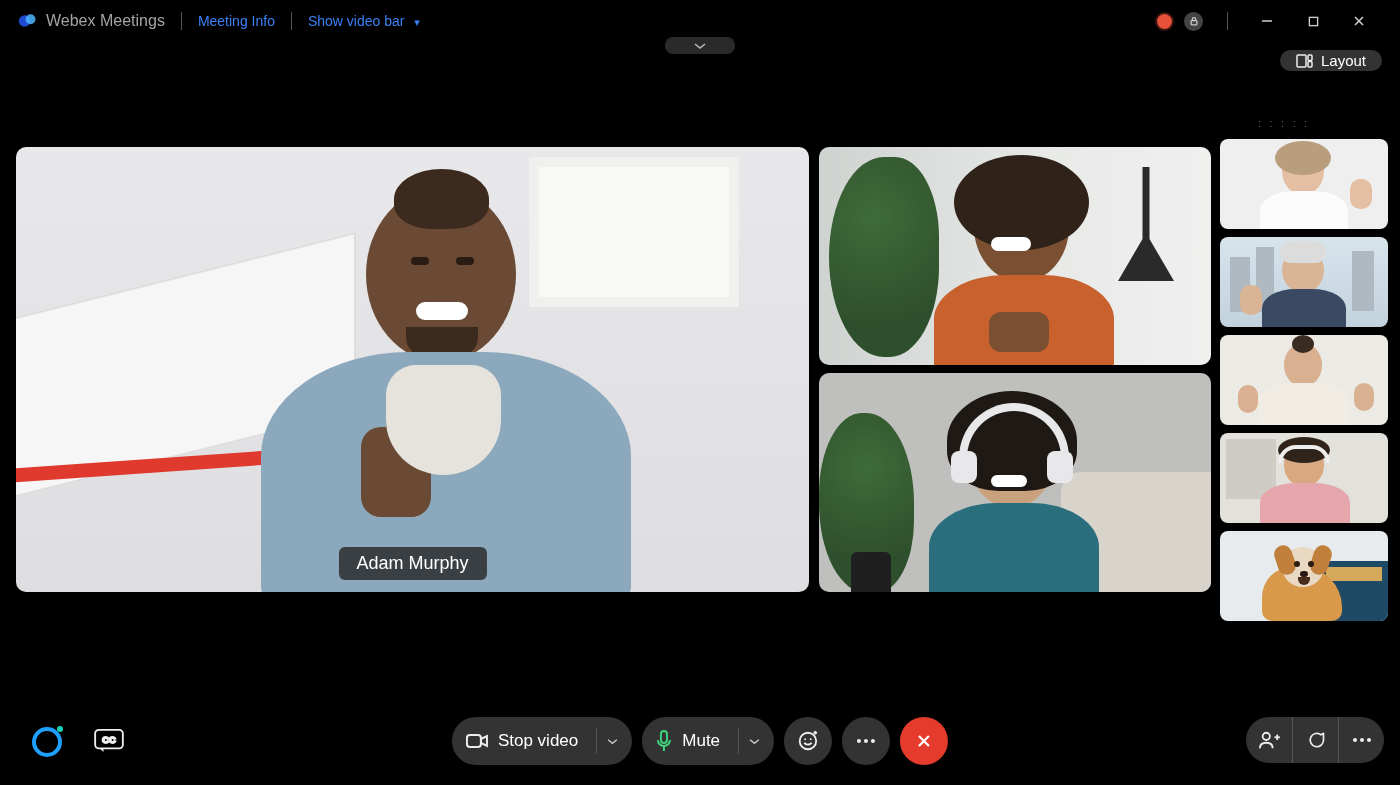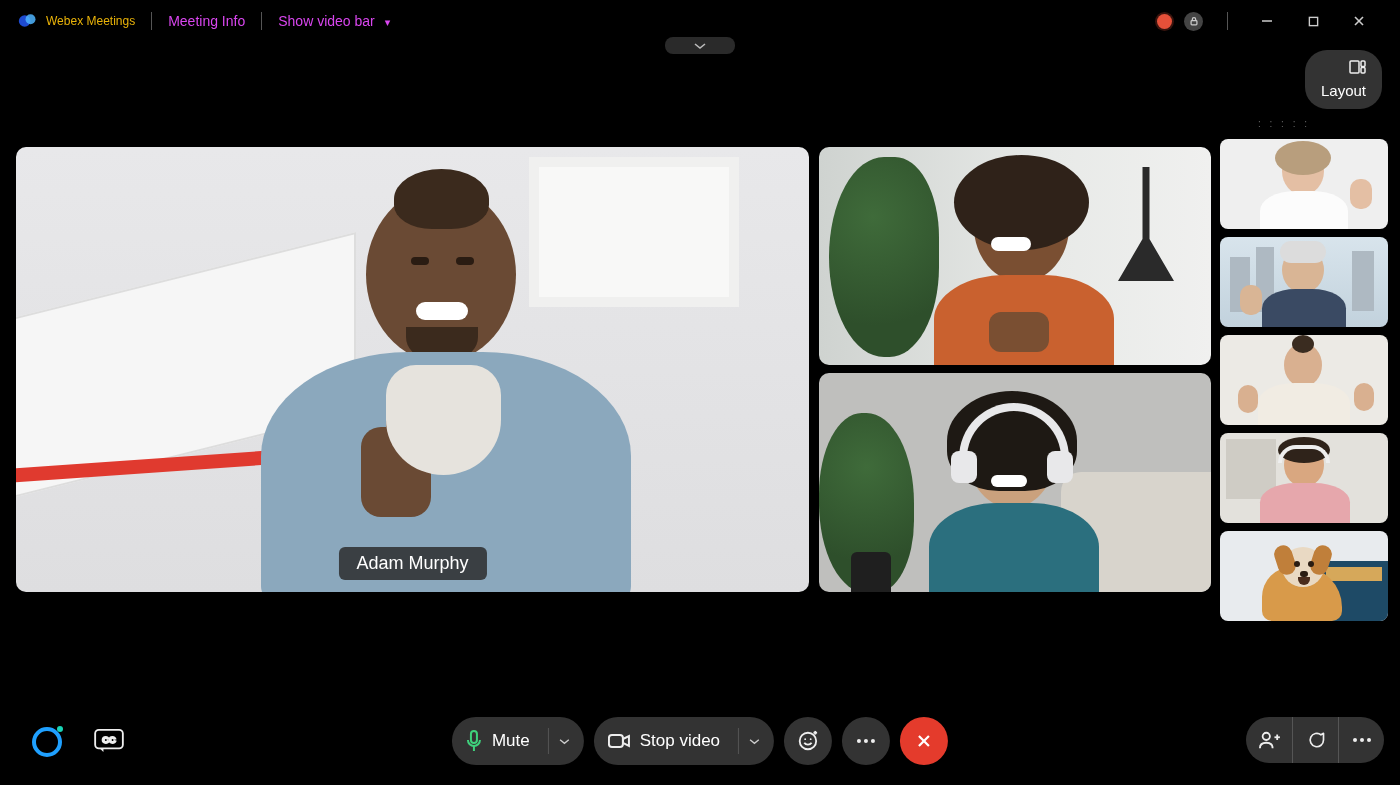--- a/index.html
+++ b/index.html
@@ -19,25 +19,25 @@
     display: flex;
     align-items: center;
     padding: 0 18px;
     font-size: 14px;
     color: #ddd;
   }
   .logo {
     width: 20px; height: 20px; margin-right: 8px;
     position: relative;
   }
-  .app-title { font-size: 12px; color: #eab308; }
+  .app-title { font-size: 16px; color: #a3a3a3; }
   .divider-v {
     width: 1px; height: 18px; background: #555; margin: 0 16px;
   }
-  .menu-link { cursor: pointer; color: #d946ef; }
+  .menu-link { cursor: pointer; color: #3b82f6; }
   .menu-link .chev { font-size: 11px; margin-left: 6px; }
   .spacer { flex: 1; }
   .record-dot {
     width: 15px; height: 15px; border-radius: 50%;
     background: #e55039; margin-right: 12px;
     box-shadow: 0 0 0 2px rgba(229,80,57,0.25);
   }
   .lock-badge {
     width: 19px; height: 19px; border-radius: 50%;
     background: #444; display:flex; align-items:center; justify-content:center;
@@ -56,23 +56,23 @@
     border-radius: 8px;
     display:flex; align-items:center; justify-content:center;
     color: #bbb; font-size: 11px;
     cursor: pointer;
   }
 
   .layout-btn {
     position: absolute;
     top: 50px; right: 18px;
     background: #333; border-radius: 22px;
-    padding: 10px 16px;
-    display:flex; align-items:flex-end;
-    font-size: 15px; cursor:pointer; gap:8px;flex-direction:column;
+    padding: 2px 16px;
+    display:flex; align-items:center;
+    font-size: 15px; cursor:pointer; gap:8px;
   }
   .layout-icon{display:inline-flex;}
 
   .drag-handle{
     position:absolute;
     top:118px; right:90px;
     color:#666; letter-spacing:3px; font-size:10px; cursor:grab;
   }
 
   
@@ -346,51 +346,51 @@
   <span class="cc-icon">
     <svg viewBox="0 0 32 26" width="30" height="24" fill="none" stroke="#eee" stroke-width="2">
       <rect x="1" y="1" width="30" height="20" rx="4"></rect>
       <path d="M6 21 L10 25 L10 21" fill="#eee" stroke="none"></path>
       <text x="16" y="15" font-size="10" fill="#eee" text-anchor="middle" font-family="Arial" font-weight="bold">CC</text>
     </svg>
   </span>
 </div>
 
 <div class="controls">
+  <div class="pill">
+    <span>
+      <svg width="22" height="16" viewBox="0 0 22 16" fill="none" stroke="#eee" stroke-width="2">
+        <rect x="1" y="2" width="14" height="12" rx="3"></rect>
+        <path d="M15 6l6-3v10l-6-3z"></path>
+      </svg>
+    </span>
+    <span>Stop video</span>
+    <span class="split">
+      <svg width="11" height="7" viewBox="0 0 12 8">
+          <polyline points="1,2 6,6 11,2" fill="none" stroke="#ccc" stroke-width="1.6"></polyline>
+        </svg>
+    </span>
+  </div>
+
   <div class="pill">
     <span>
       <svg width="16" height="22" viewBox="0 0 16 22" fill="none" stroke="#3fd17c" stroke-width="2">
         <rect x="5" y="1" width="6" height="12" rx="3"></rect>
         <path d="M2 10a6 6 0 0 0 12 0"></path>
         <line x1="8" y1="16" x2="8" y2="21"></line>
       </svg>
     </span>
     <span>Mute</span>
     <span class="split">
       <svg width="11" height="7" viewBox="0 0 12 8">
           <polyline points="1,2 6,6 11,2" fill="none" stroke="#ccc" stroke-width="1.6"></polyline>
         </svg>
     </span>
   </div>
 
-  <div class="pill">
-    <span>
-      <svg width="22" height="16" viewBox="0 0 22 16" fill="none" stroke="#eee" stroke-width="2">
-        <rect x="1" y="2" width="14" height="12" rx="3"></rect>
-        <path d="M15 6l6-3v10l-6-3z"></path>
-      </svg>
-    </span>
-    <span>Stop video</span>
-    <span class="split">
-      <svg width="11" height="7" viewBox="0 0 12 8">
-          <polyline points="1,2 6,6 11,2" fill="none" stroke="#ccc" stroke-width="1.6"></polyline>
-        </svg>
-    </span>
-  </div>
-
 
   <div class="circ">
     <svg width="22" height="22" viewBox="0 0 24 24" fill="none" stroke="#eee" stroke-width="2">
       <circle cx="12" cy="12" r="9"></circle>
       <circle cx="9" cy="10" r="1" fill="#eee" stroke="none"></circle>
       <circle cx="15" cy="10" r="1" fill="#eee" stroke="none"></circle>
       <path d="M8 14c1 1.5 2.5 2 4 2s3-.5 4-2"></path>
       <line x1="18" y1="3" x2="22" y2="3"></line>
       <line x1="20" y1="1" x2="20" y2="5"></line>
     </svg>

